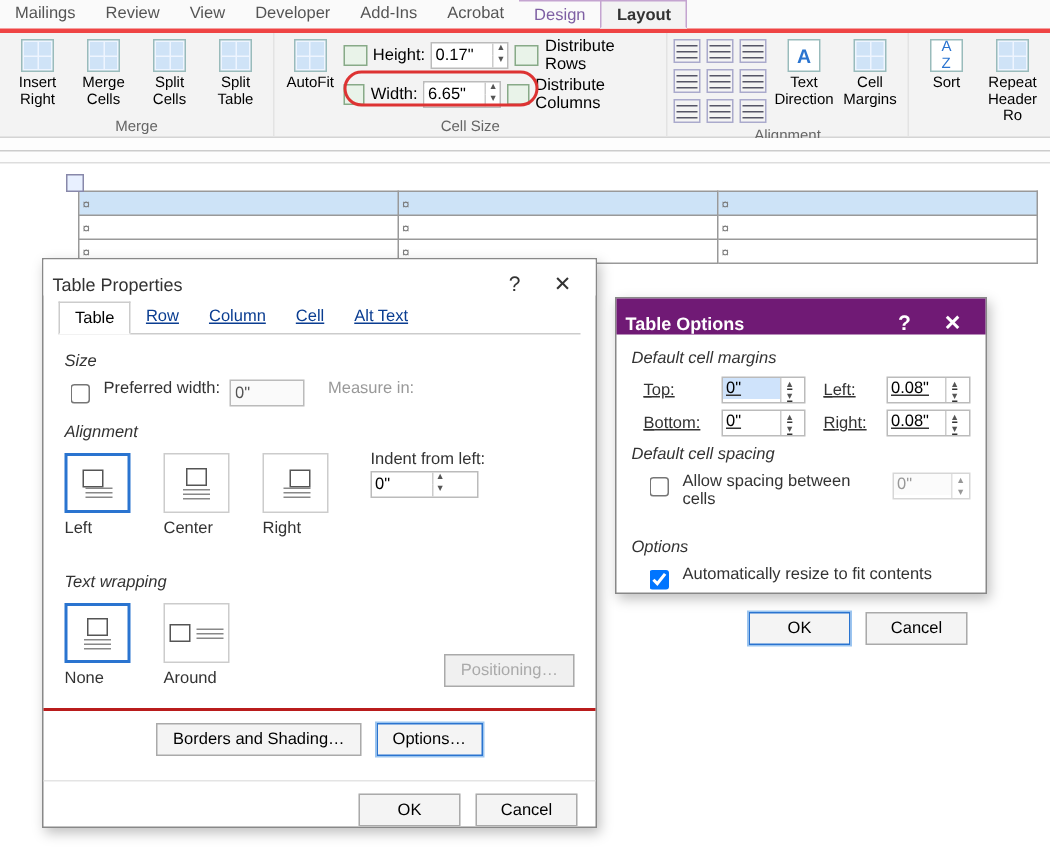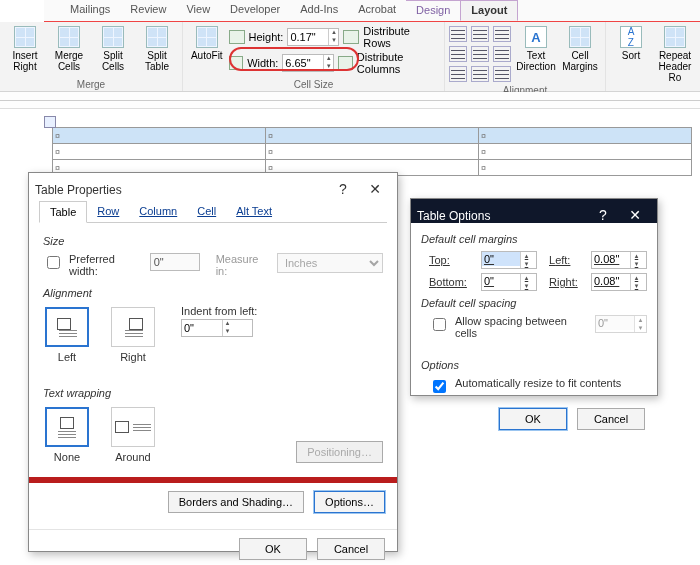--- a/index.html
+++ b/index.html
@@ -1,19 +1,19 @@
 <!DOCTYPE html>
 <html><head>
 <meta charset="utf-8">
 <style>
   * { box-sizing: border-box; font-family: "Segoe UI", Tahoma, sans-serif; font-size: 11px; }
   body { margin: 0; background: #fff; width: 700px; height: 565px; overflow: hidden; position: relative; }
 
   
-  .tab-strip { height: 22px; display: flex; gap: 0; border-bottom: 1px solid #ef4444; background: #fafafa; padding-left: 16px; margin-left: 44px; }
+  .tab-strip { height: 22px; display: flex; gap: 0; border-bottom: 3px solid #ef4444; background: #fafafa; padding-left: 0; }
   .tab-strip .tab { padding: 3px 10px; color: #555; cursor: pointer; }
   .tab-strip .tab.design { color: #7e5fa3; border-top: 1px solid #c4a4d0; }
   .tab-strip .tab.active { background: #f3f3f3; border: 1px solid #c4a4d0; border-bottom: 1px solid #f3f3f3; color: #333; font-weight: bold; }
 
   
   .ribbon { height: 70px; background: #f3f3f3; border-bottom: 1px solid #d4d4d4; display: flex; }
   .group { display: flex; flex-direction: column; border-right: 1px solid #e3e3e3; padding: 2px 4px 0 4px; position: relative; }
   .group-body { display: flex; align-items: flex-start; gap: 2px; flex: 1; }
   .group-label { text-align: center; font-size: 10px; color: #666; padding: 1px 0; }
   .big-btn { display: flex; flex-direction: column; align-items: center; width: 42px; padding-top: 2px; cursor: pointer; }
@@ -39,38 +39,38 @@
   
   .doc { padding: 18px 0 0 52px; position: relative; }
   .move-handle { position:absolute; left:44px; top:7px; width:12px; height:12px; border:1px solid #88a; background:#e8f0ff; cursor:move; }
   table.sheet { border-collapse: collapse; width: 640px; }
   table.sheet td { border: 1px solid #999; height: 16px; font-size: 9px; color: #777; padding-left: 2px; }
   table.sheet tr:first-child td { background: #cde3f7; }
 
   
   .dialog { position: absolute; background: #fff; border: 1px solid #888; box-shadow: 2px 3px 8px rgba(0,0,0,.25); }
   .titlebar { display:flex; align-items:flex-end; height:24px; padding: 0 6px; color:#333; }
-  .titlebar.dark { background:#0f172a; color:#fff; }
+  .titlebar.dark { background:#701a75; color:#fff;font-weight:bold; }
   .titlebar .title { flex:1; font-size:12px; }
   .titlebar .wbtn { width:32px; text-align:center; cursor:pointer; font-size:14px; }
 
   
   #dlg-props { left: 28px; top: 172px; width: 370px; height: 380px; }
   #dlg-props .titlebar { background:#fff; color:#333; border-bottom: none; }
   .tabs2 { display:flex; border-bottom:1px solid #ccc; margin: 4px 10px 0 10px; }
   .tabs2 .t { padding: 4px 10px; color:#0a3d91; cursor:pointer; text-decoration: underline; }
   .tabs2 .t.active { border:1px solid #ccc; border-bottom:1px solid #fff; text-decoration:none; color:#000; margin-bottom:-1px; }
   .panel { padding: 8px 14px; color:#333; }
   .sect-title { margin: 4px 0 6px 0; font-style: italic; }
   .row { display:flex; align-items:flex-start; gap:6px; }
   .cb { width:13px; height:13px; }
   .dim-input { width:50px; height:18px; border:1px solid #bbb; padding:0 3px; }
   .select { height:20px; border:1px solid #bbb; padding:0 3px; background:#f7f7f7; width:110px; }
   .align-choices { display:flex; gap:18px; margin-top:2px; }
-  .align-opt { display:flex; flex-direction:column; align-items:center; gap:4px; width:48px; }
+  .align-opt { display:flex; flex-direction:column; align-items:flex-start; gap:4px; width:48px; }
   .align-opt .glyph { width:44px; height:40px; border:1px solid #ccc; display:flex; align-items:center; justify-content:center; background:#fff; }
   .align-opt.sel .glyph { border:2px solid #2a74d0; }
   .align-opt .glyph .box { width:14px; height:12px; border:1px solid #555; display:grid; grid-template-columns:1fr 1fr; grid-template-rows:1fr 1fr; }
   .align-opt .glyph .lines { display:flex; flex-direction:column; gap:2px; margin-left:2px; }
   .align-opt .glyph .lines i, .align-opt .glyph .stack i { height:1px; background:#888; width:18px; display:block; }
   .align-opt .glyph .stack { display:flex; flex-direction: column; gap:2px; align-items:center; }
 
   .btn { min-width:68px; height:22px; border:1px solid #aaa; background:#f4f4f4; cursor:pointer; padding:0 10px; }
   .btn.primary { border:1px solid #2a74d0; outline:1px solid #9bc5f0; }
   .btn:disabled { color:#aaa; background:#f0f0f0; }
@@ -311,41 +311,51 @@
     <div class="t">Cell</div>
     <div class="t">Alt Text</div>
   </div>
   <div class="panel">
     <div class="sect-title">Size</div>
     <div class="row">
       <input type="checkbox" class="cb" style="">
       <span>Preferred width:</span>
       <input class="dim-input" disabled="" value="0&quot;" style="">
       <span style="margin-left:10px;color:#999">Measure in:</span>
-      <select class="select" disabled=""><option>Inches</option></select>
     </div>
 
     <div class="sect-title" style="margin-top:10px">Alignment</div>
     <div class="row" style="align-items:flex-start">
       <div class="align-choices">
         <div class="align-opt sel">
           <div class="glyph">
               <div style="display:flex;flex-direction:column;align-items:flex-start">
                 <div class="box"></div>
                 <div class="lines">
                   <i></i>
                   <i></i>
                   <i></i>
                 </div>
               </div>
             </div>
           <span>Left</span>
         </div>
         <div class="align-opt">
           <div class="glyph">
+              <div class="stack">
+                <div class="box"></div>
+                <i></i>
+                <i></i>
+                <i></i>
+              </div>
+            </div>
+          <span>Center</span>
+        </div>
+        <div class="align-opt">
+          <div class="glyph">
               <div style="display:flex;flex-direction:column;align-items:flex-end">
                 <div class="box"></div>
                 <div class="lines">
                   <i></i>
                   <i></i>
                   <i></i>
                 </div>
               </div>
             </div>
           <span>Right</span>
@@ -388,21 +398,21 @@
                 </div>
               </div>
             </div>
           <span>Around</span>
         </div>
       </div>
       <div style="flex:1"></div>
       <button class="btn" disabled="" style="margin-top:36px">Positioning…</button>
     </div>
 
-    <div class="btn-row" style="border-top:6px solid #b91c1c;margin:14px -14px 0 -14px;">
+    <div class="btn-row" style="border-top:2px solid #b91c1c;margin:14px -14px 0 -14px;justify-content:center;">
       <button class="btn">Borders and Shading…</button>
       <button class="btn primary">Options…</button>
     </div>
   </div>
   <div class="btn-row" style="border-top:1px solid #e4e4e4">
     <button class="btn">OK</button>
     <button class="btn">Cancel</button>
   </div>
 </div>
 

